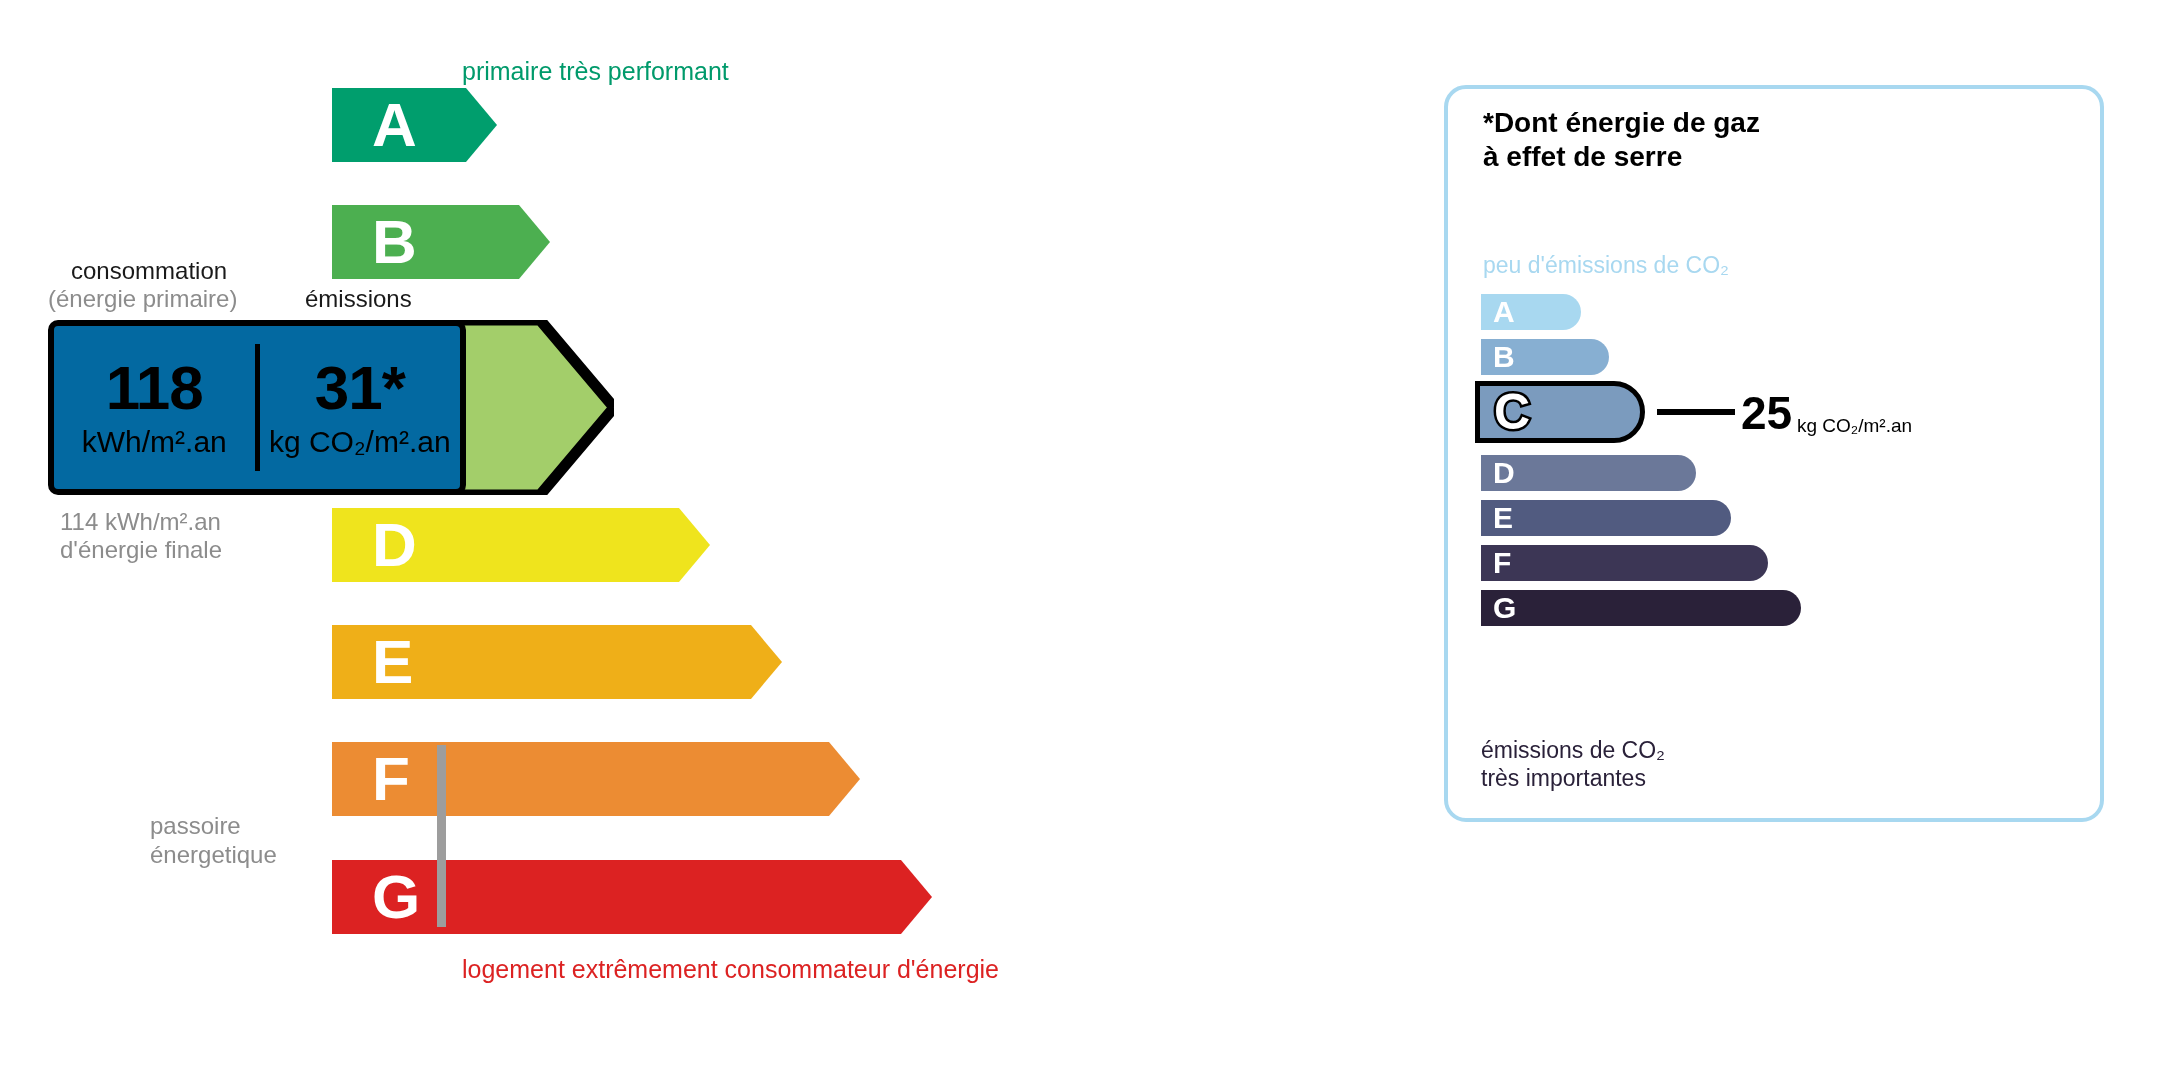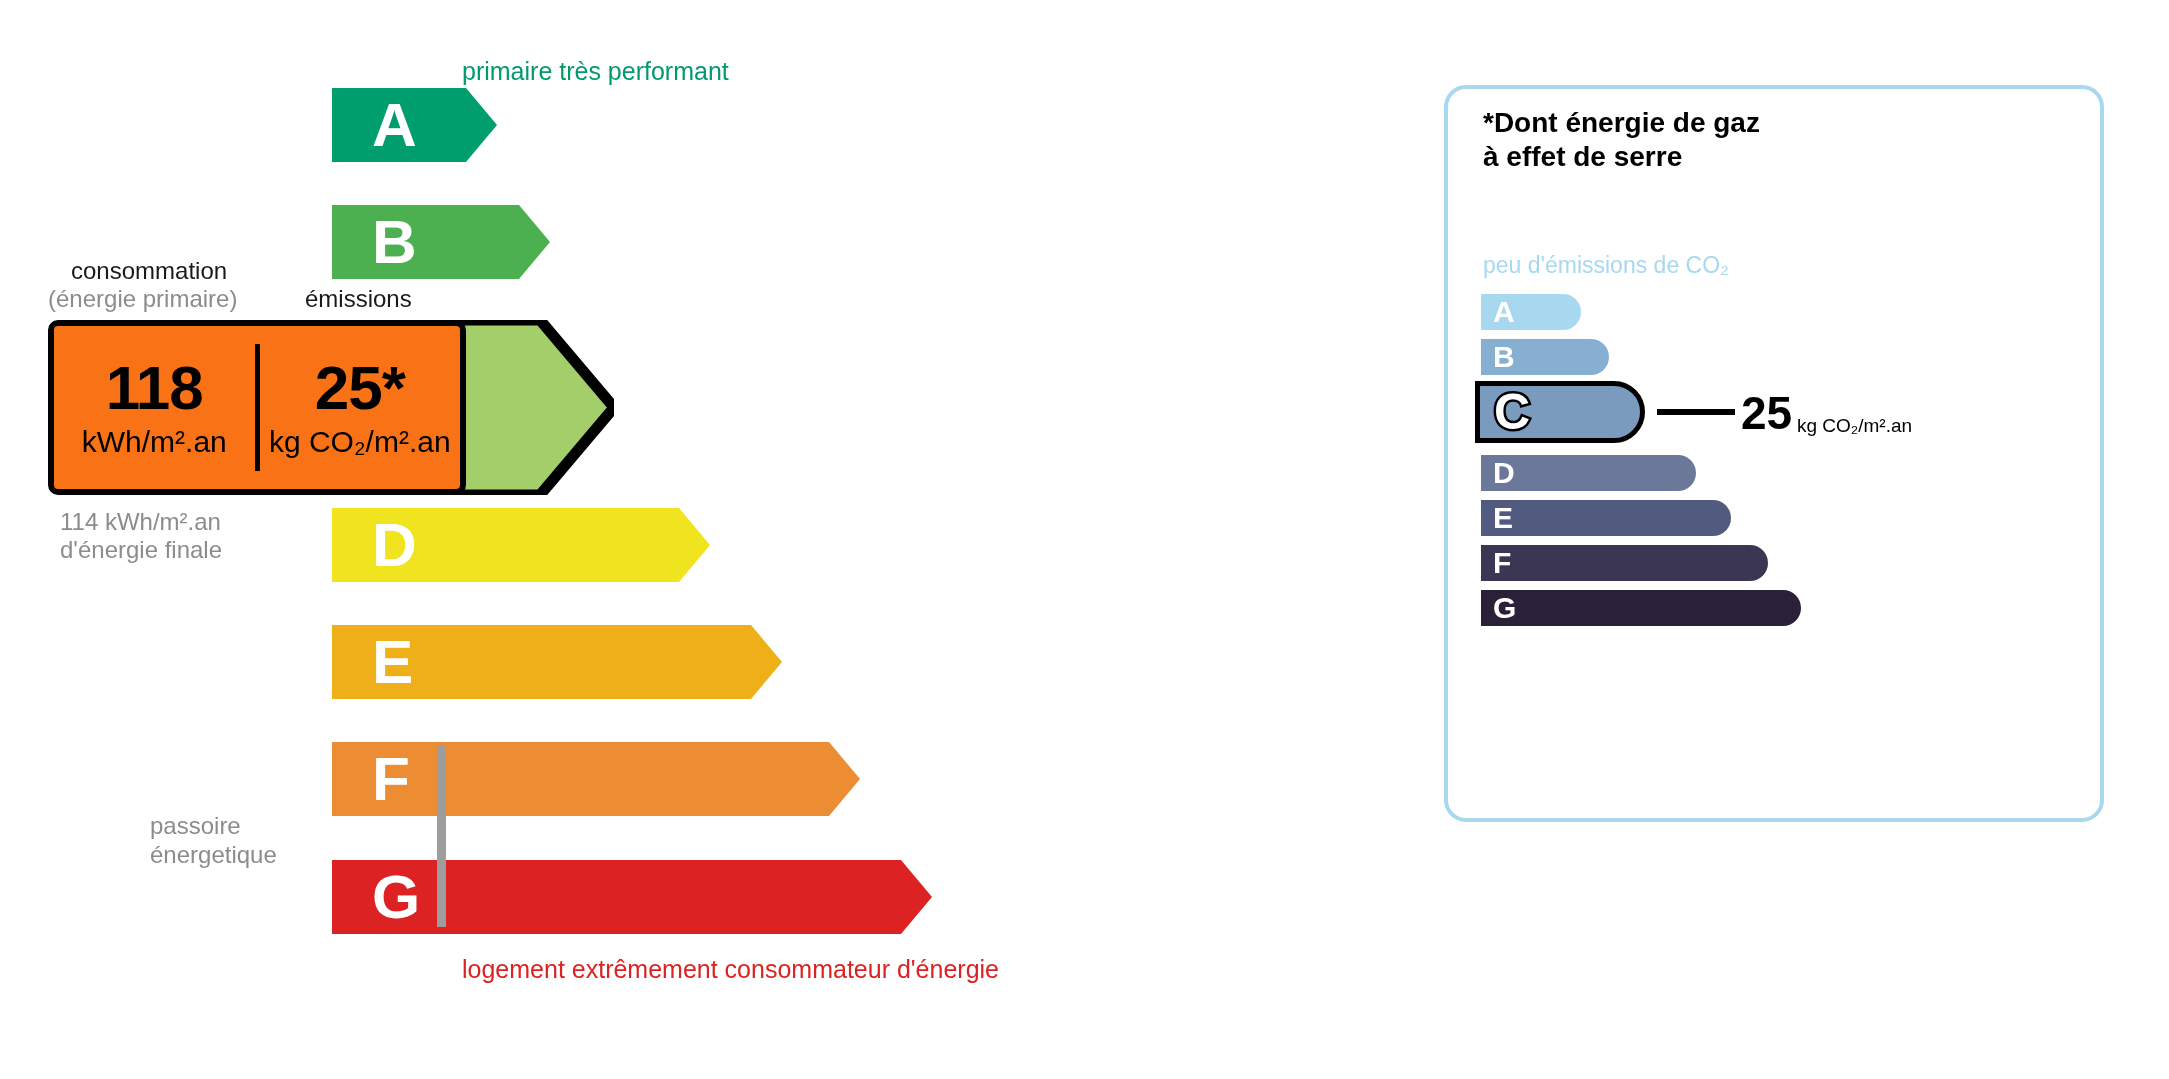--- a/index.html
+++ b/index.html
@@ -21,21 +21,21 @@
 
   .shape{position:absolute;left:0;top:0;width:100%;height:100%;}
 
   
   .lbl-conso{position:absolute;left:71px;top:257px;font-size:24px;color:#1a1a1a;}
   .lbl-conso2{position:absolute;left:48px;top:285px;font-size:24px;color:#8c8c8c;}
   .lbl-emis{position:absolute;left:305px;top:285px;font-size:24px;color:#1a1a1a;}
 
   
   .valbox{position:absolute;left:48px;top:320px;width:418px;height:175px;
-          border:6px solid #000;border-radius:10px;background:#f97316;box-sizing:border-box;
+          border:6px solid #000;border-radius:10px;background:#0369a1;box-sizing:border-box;
           display:flex;z-index:5;}
   .valcell{flex:1;display:flex;flex-direction:column;align-items:center;justify-content:center;}
   .valcell .num{font-size:62px;font-weight:bold;color:#000;line-height:1;letter-spacing:-1px;}
   .valcell .unit{font-size:30px;color:#000;margin-top:6px;}
   .vdivider{width:5px;background:#000;margin:18px 0;}
 
   .final-note{position:absolute;left:60px;top:508px;font-size:24px;color:#8c8c8c;
               line-height:1.15;}
 
   
@@ -122,21 +122,21 @@
     <div class="lbl-conso2">(énergie primaire)</div>
     <div class="lbl-emis">émissions</div>
 
     <div class="valbox">
       <div class="valcell">
         <div class="num">118</div>
         <div class="unit">kWh/m².an</div>
       </div>
       <div class="vdivider"></div>
       <div class="valcell">
-        <div class="num">25*</div>
+        <div class="num">31*</div>
         <div class="unit">kg CO₂/m².an</div>
       </div>
     </div>
 
     <div class="final-note">
       <div>114 kWh/m².an</div>
       <div>d'énergie finale</div>
     </div>
 
     <div class="passoire-bar"></div>
@@ -176,15 +176,19 @@
           <span class="gl">E</span>
         </div>
         <div class="co2row" style="top: 456px; width: 287px; background: rgb(60, 54, 85);">
           <span class="gl">F</span>
         </div>
         <div class="co2row" style="top: 501px; width: 320px; background: rgb(42, 33, 57);">
           <span class="gl">G</span>
         </div>
       </div>
 
+    <div class="co2bot">
+      <div>émissions de CO₂</div>
+      <div>très importantes</div>
+    </div>
   </div>
 
 </div>
 
 </body></html>

